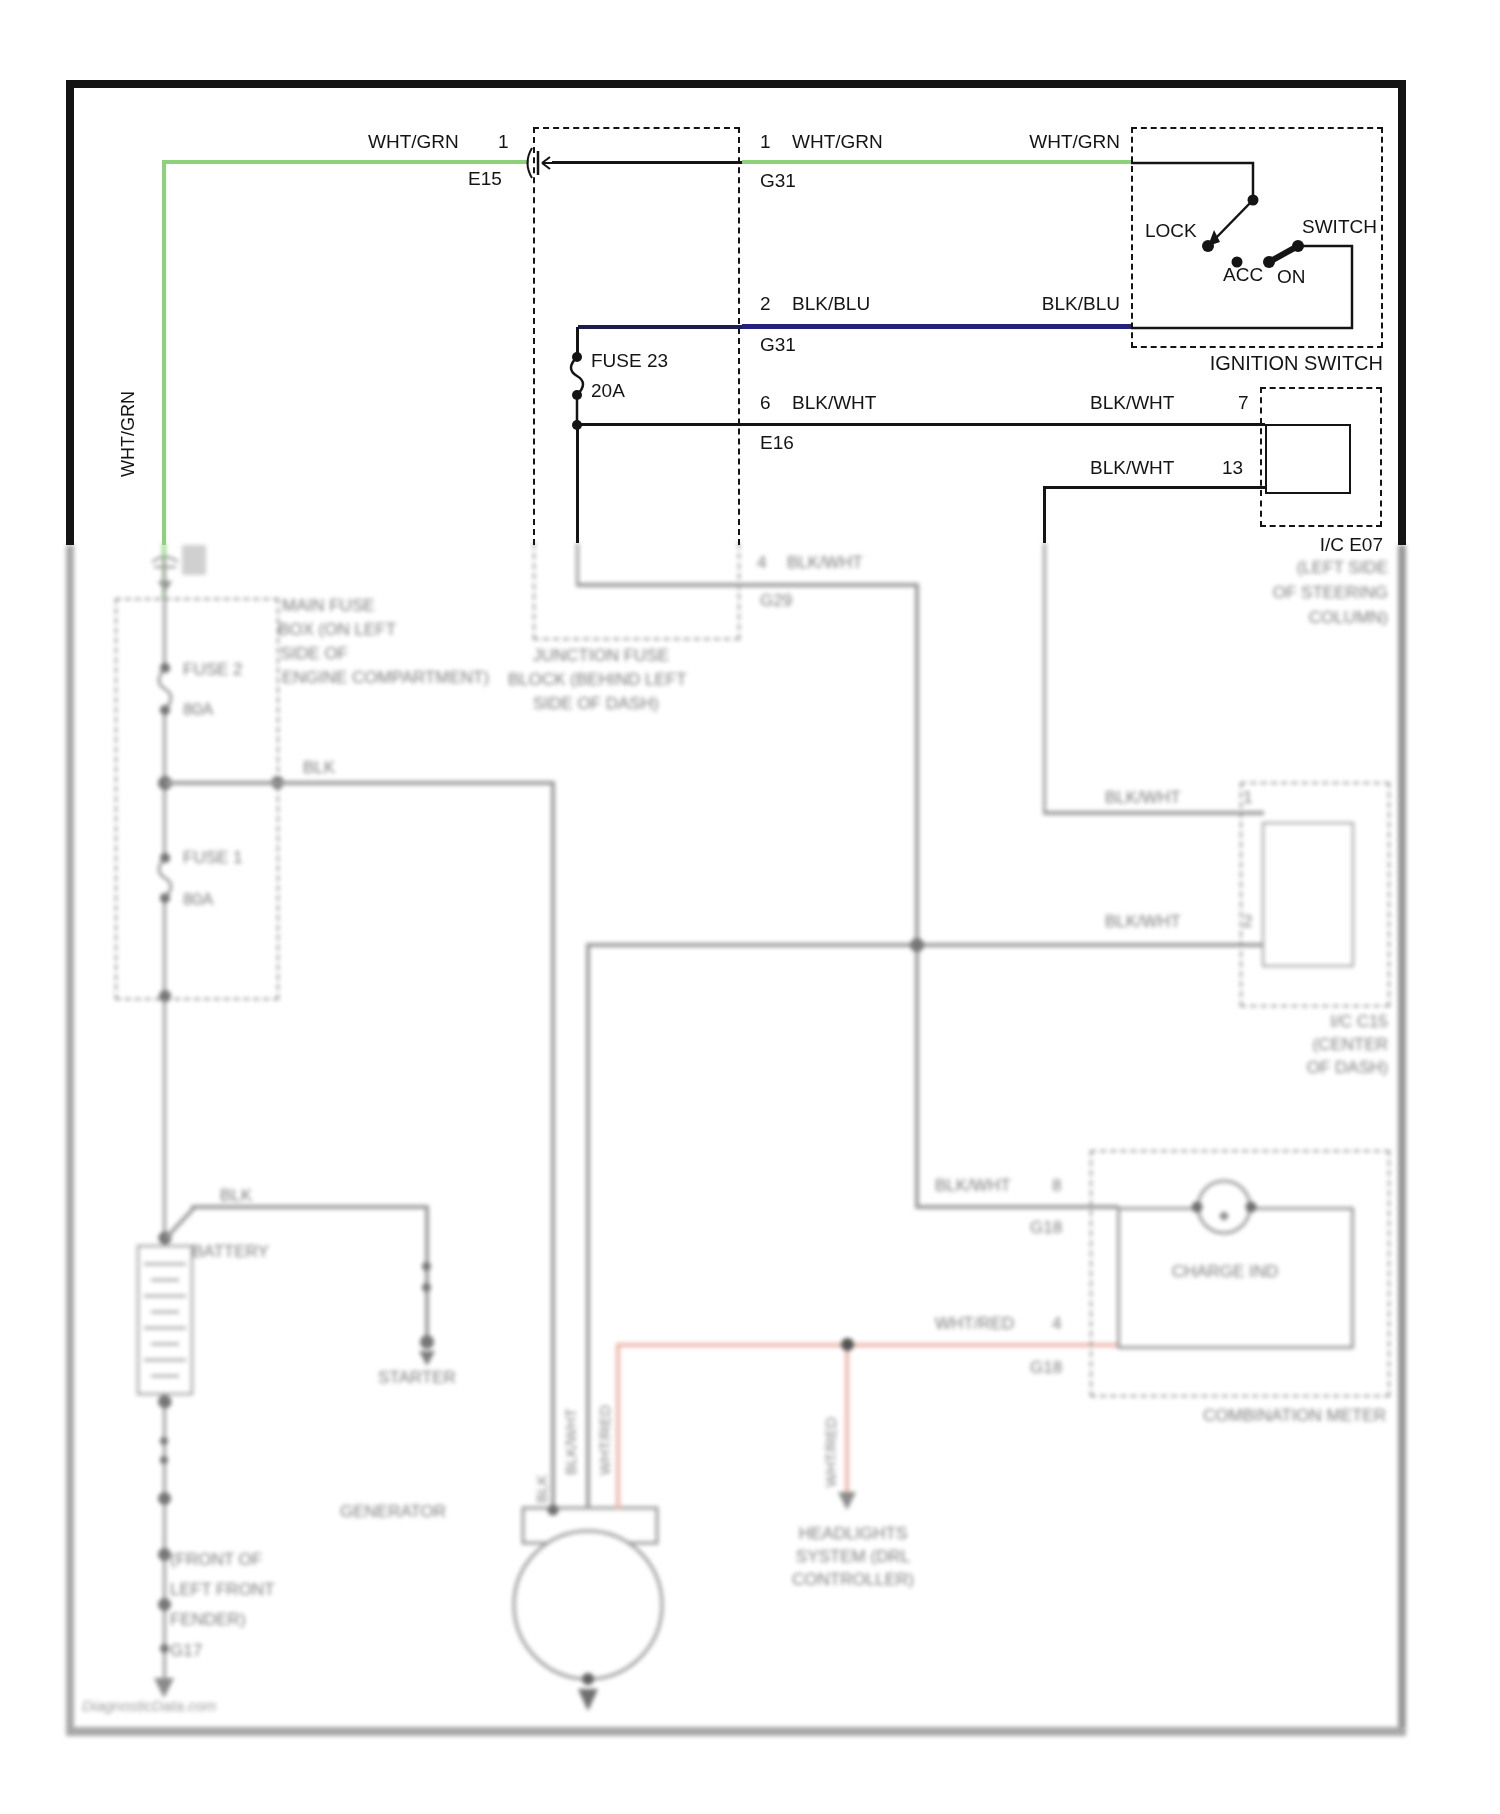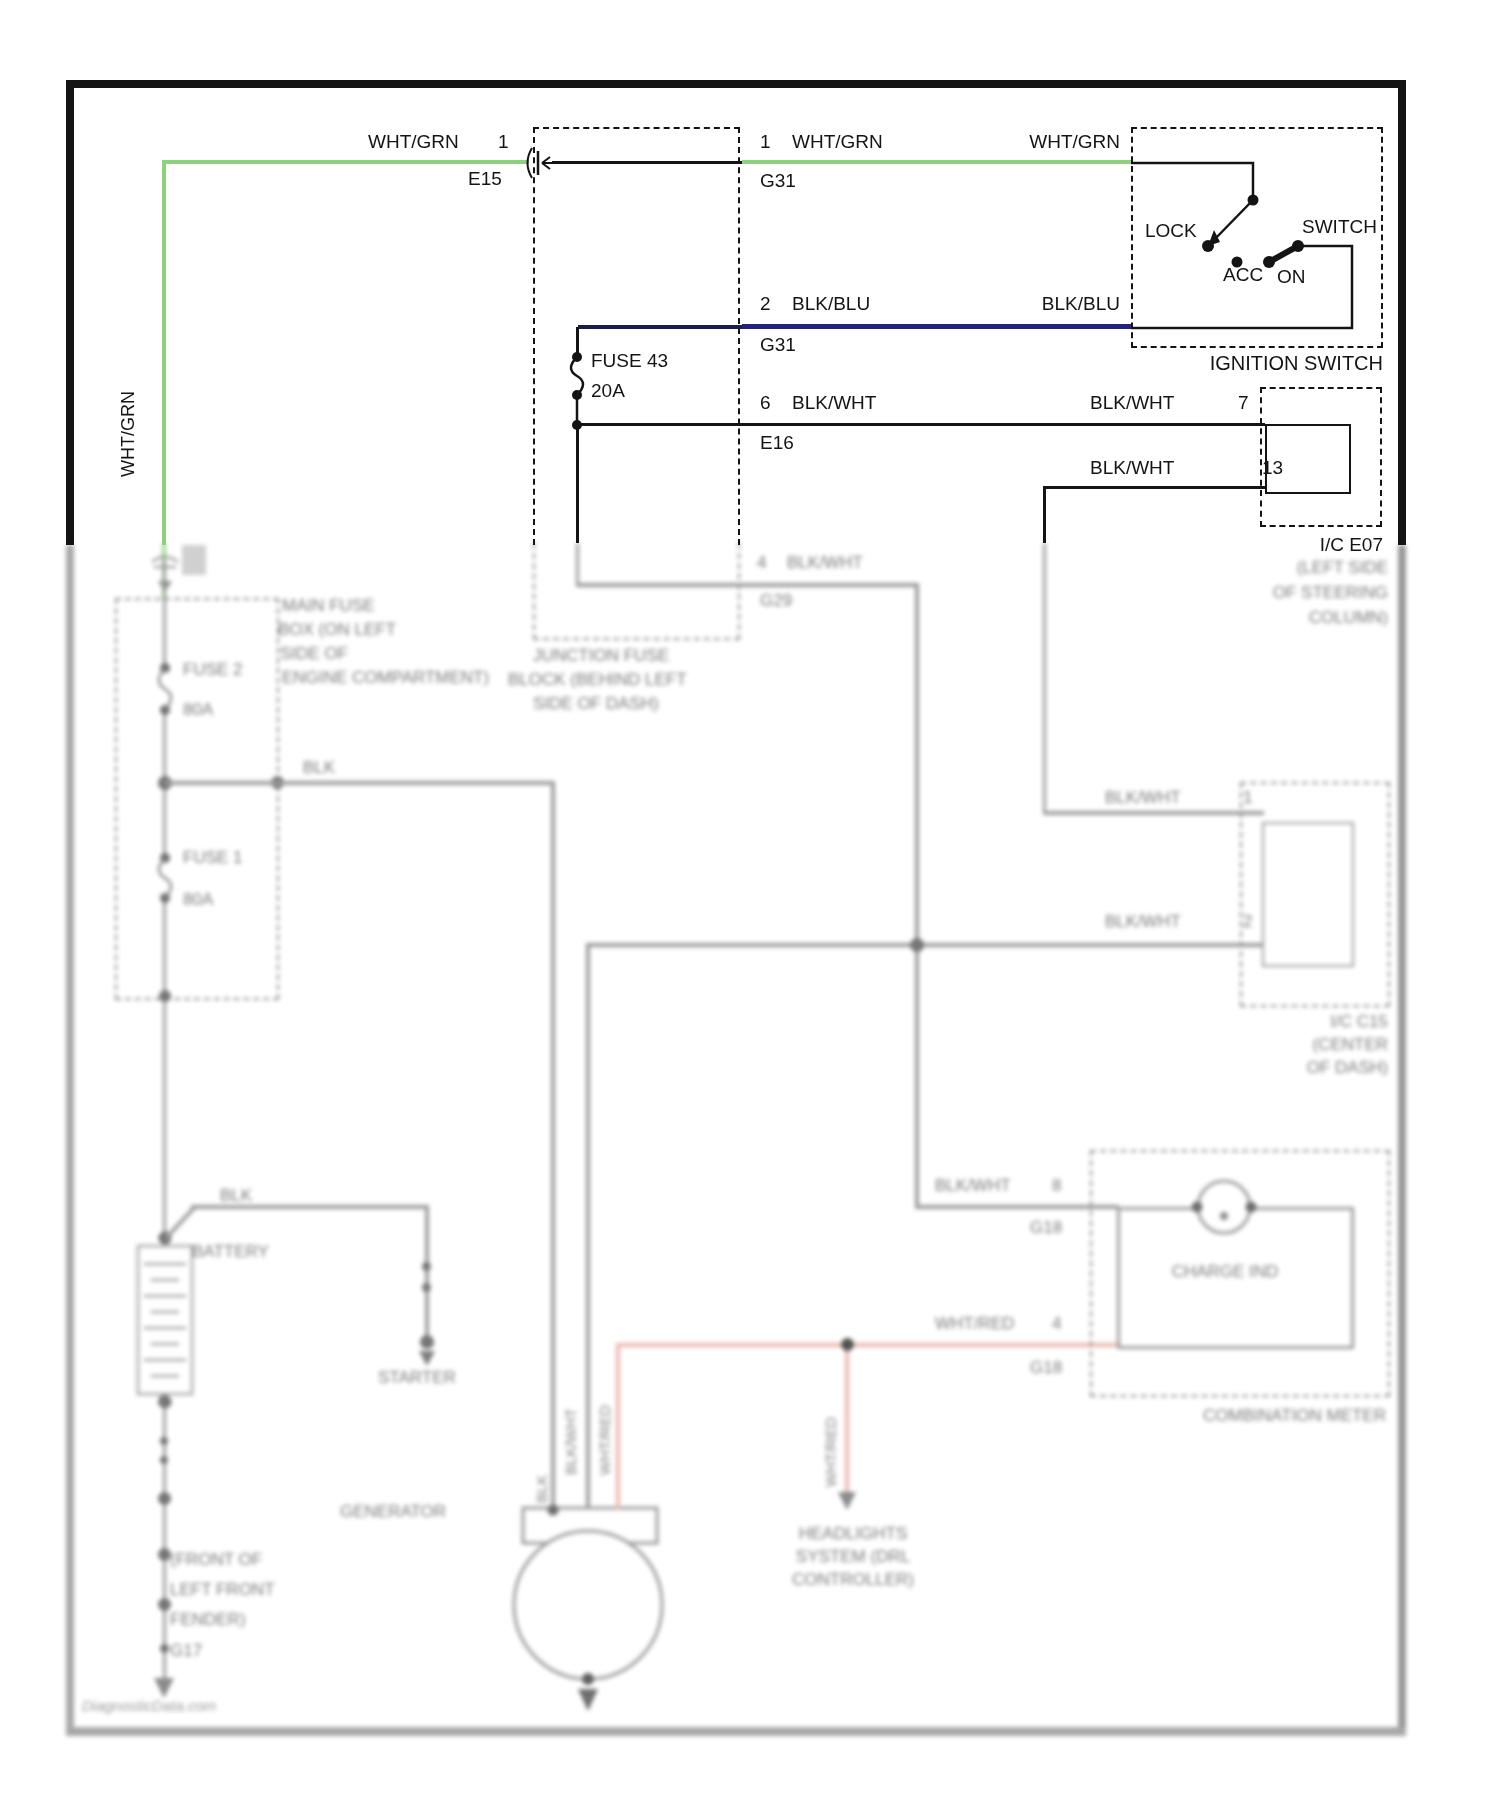--- a/index.html
+++ b/index.html
@@ -263,30 +263,30 @@
     <div class="lbl" style="left:760px;top:131px;">1</div>
     <div class="lbl" style="left:792px;top:131px;">WHT/GRN</div>
     <div class="lbl" style="left:760px;top:170px;">G31</div>
     <div class="lbl" style="left:1000px;top:131px;width:120px;text-align:right;">WHT/GRN</div>
 
     <div class="lbl" style="left:760px;top:293px;">2</div>
     <div class="lbl" style="left:792px;top:293px;">BLK/BLU</div>
     <div class="lbl" style="left:760px;top:334px;">G31</div>
     <div class="lbl" style="left:1000px;top:293px;width:120px;text-align:right;">BLK/BLU</div>
 
-    <div class="lbl" style="left:591px;top:350px;">FUSE 43</div>
+    <div class="lbl" style="left:591px;top:350px;">FUSE 23</div>
     <div class="lbl" style="left:591px;top:380px;">20A</div>
 
     <div class="lbl" style="left:760px;top:392px;">6</div>
     <div class="lbl" style="left:792px;top:392px;">BLK/WHT</div>
     <div class="lbl" style="left:760px;top:432px;">E16</div>
     <div class="lbl" style="left:1090px;top:392px;">BLK/WHT</div>
     <div class="lbl" style="left:1238px;top:392px;">7</div>
     <div class="lbl" style="left:1090px;top:457px;">BLK/WHT</div>
-    <div class="lbl" style="left:1222px;top:457px;margin-left:40px;">13</div>
+    <div class="lbl" style="left:1222px;top:457px;">13</div>
 
     <div class="lbl" style="left:1145px;top:220px;">LOCK</div>
     <div class="lbl" style="left:1186px;top:264px;margin-left:37px;">ACC</div>
     <div class="lbl" style="left:1277px;top:266px;">ON</div>
     <div class="lbl" style="left:1302px;top:216px;">SWITCH</div>
     <div class="lbl" style="left:1165px;top:352px;width:218px;text-align:right;font-size:20px;">IGNITION SWITCH</div>
     <div class="lbl" style="left:1283px;top:534px;width:100px;text-align:right;">I/C E07</div>
   </div>
 
 </div>

